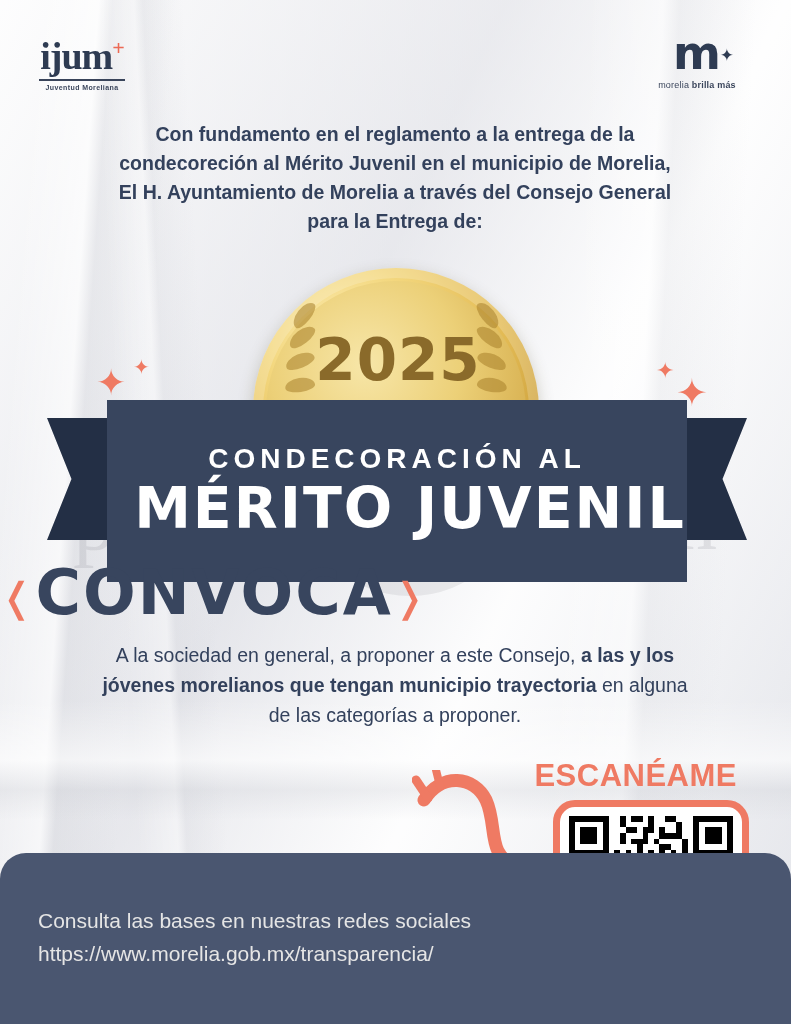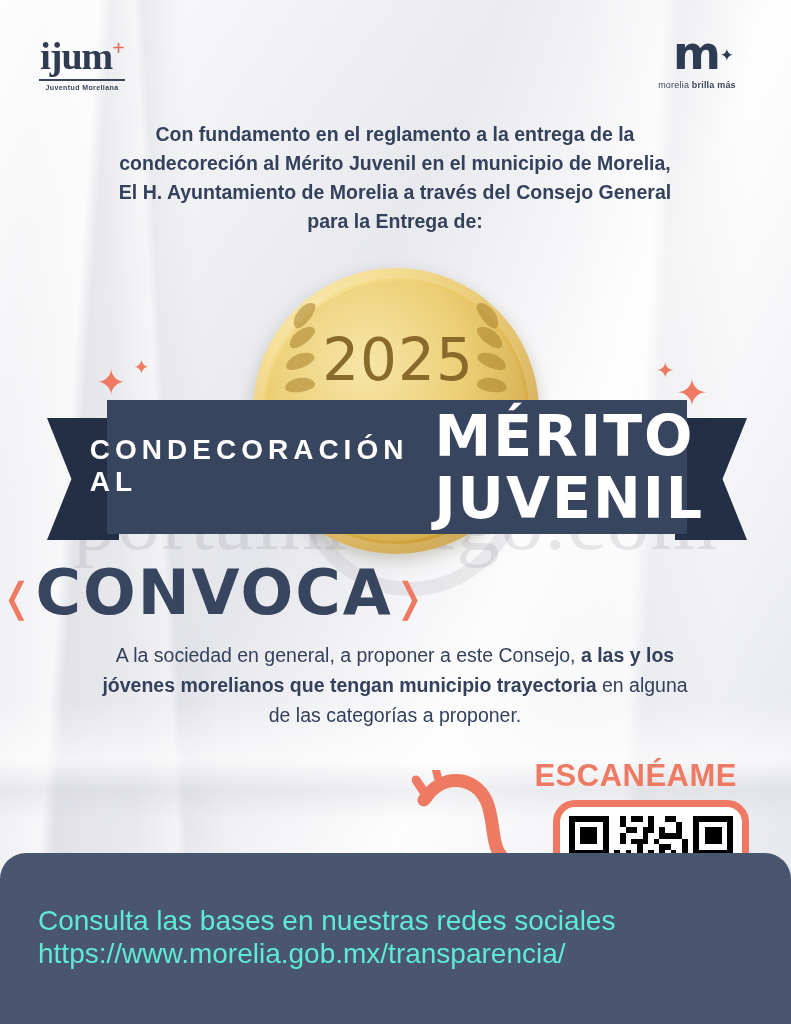--- a/index.html
+++ b/index.html
@@ -146,21 +146,21 @@
     inset: 13px;
     border-radius: 50%;
     background: radial-gradient(circle at 38% 32%, #f7e6a8 0%, #ecd078 40%, #d9b354 70%, #c49a38 100%);
   }
   .medal .year {
     position: absolute;
     left: 4px; right: 0;
     top: 58px;
     text-align: center;
     font-size: 58px;
-    font-weight: normal;
+    font-weight: bold;
     color: #8a6a2a;
     letter-spacing: 1px;
     font-family: "DejaVu Sans", sans-serif;
   }
   .laurel {
     position: absolute;
     top: 36px;
     width: 62px;
     height: 150px;
   }
@@ -201,24 +201,24 @@
     height: 122px;
     background: #232f45;
   }
   .ribbon-tail.l { left: 0; clip-path: polygon(0 0, 100% 0, 100% 100%, 0 100%, 34% 50%); }
   .ribbon-tail.r { right: 0; clip-path: polygon(0 0, 100% 0, 66% 50%, 100% 100%, 0 100%); }
   .ribbon-main {
     position: absolute;
     left: 60px;
     right: 60px;
     top: 0;
-    height: 134px;
+    height: 182px;
     background: #38455e;
     display: flex;
-    flex-direction: row;
+    flex-direction: column;
     align-items: center;
     justify-content: center;
     color: #ffffff;
   }
   .ribbon-main .line1 {
     font-size: 28px;
     letter-spacing: 5px;
     font-weight: 600;
     margin-bottom: 2px;
   }
@@ -270,22 +270,22 @@
     top: 853px;
     width: 791px;
     height: 171px;
     background: #4a5670;
     border-top-left-radius: 26px;
     border-top-right-radius: 26px;
   }
   .footer .line {
     position: absolute;
     left: 38px;
-    color: #5eead4;
-    font-size: 28px;
+    color: #e5e5e5;
+    font-size: 21px;
     line-height: 30px;
     font-weight: 500;
   }
   .footer .line.l1 { top: 53px; }
   .footer .line.l2 { top: 86px; }
 
   
   .scan-label {
     position: absolute;
     right: 54px;

